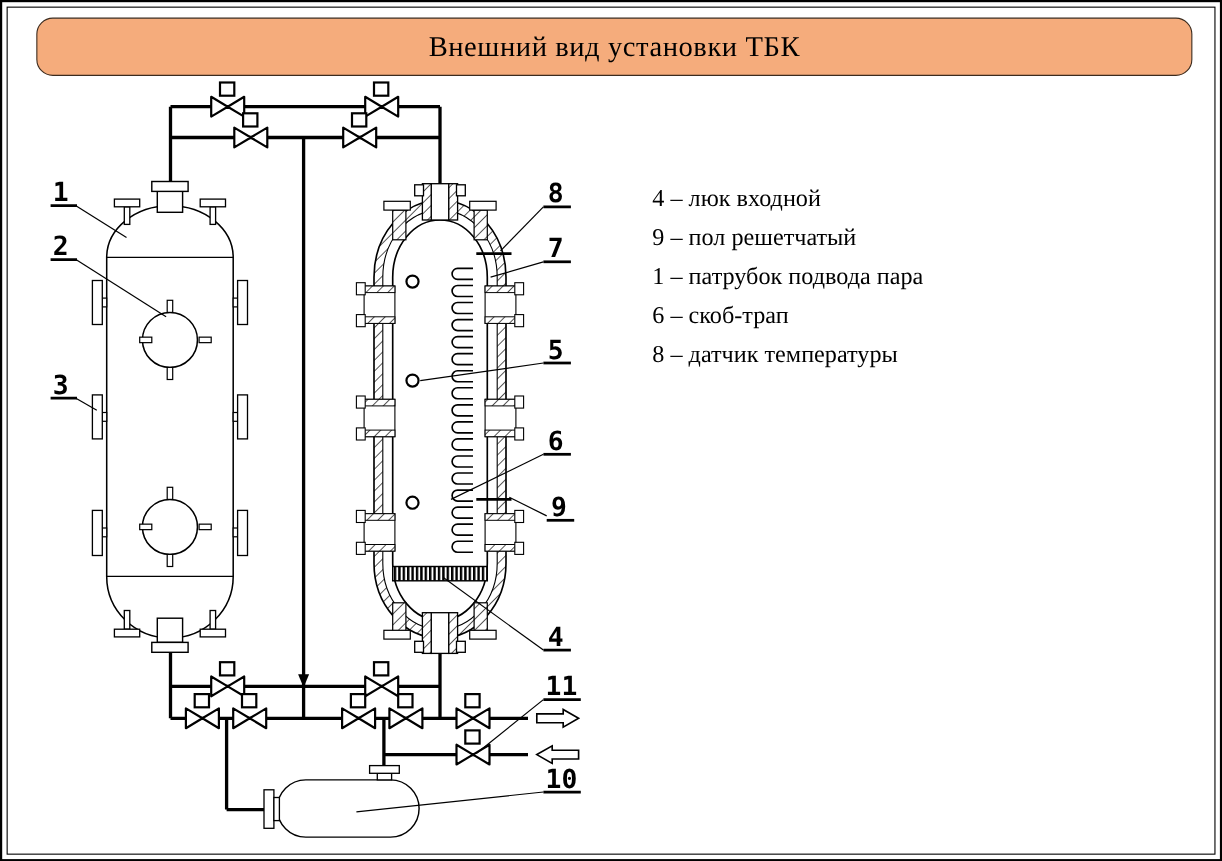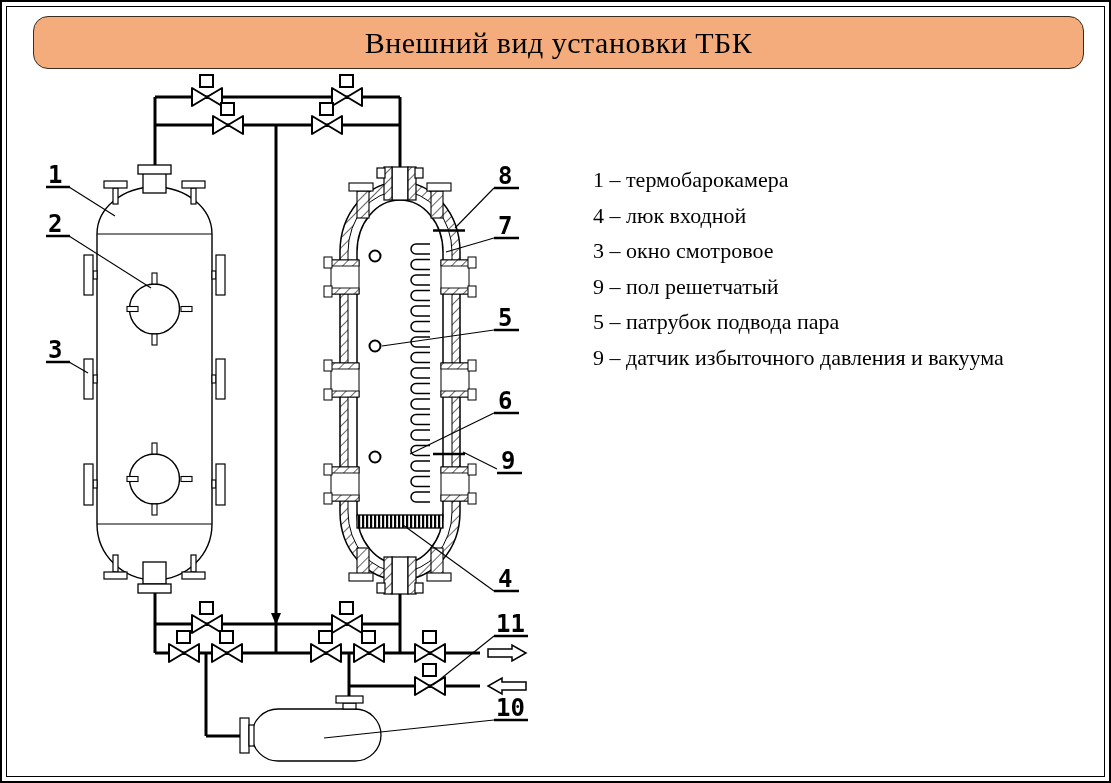--- a/index.html
+++ b/index.html
@@ -8,21 +8,21 @@
     border:2.5px solid #000;box-sizing:border-box;overflow:hidden;
     font-family:"Liberation Serif",serif;
   }
   .frame{position:absolute;inset:4px;border:1.5px solid #000;pointer-events:none;}
   .title-bar{
     position:absolute;left:31px;top:14px;width:1049px;height:51px;
     background:#F5AC7C;border:1.5px solid #3b2b1e;border-radius:15px;
     display:flex;align-items:center;justify-content:center;
   }
   .title-bar span{
-    font-size:30px;color:#000;letter-spacing:.5px;
+    font-size:26px;color:#000;letter-spacing:.5px;
     font-family:"Liberation Serif",serif;
   }
   .legend{
     position:absolute;left:591px;top:160px;width:505px;
     font-size:22px;color:#000;
   }
   .legend .item{height:35.5px;line-height:35.5px;white-space:nowrap;}
   svg{position:absolute;left:0;top:0;}
   svg text.co{
     font-family:"DejaVu Sans Mono",monospace;font-weight:bold;
@@ -33,26 +33,25 @@
 <body>
 
 <div class="page">
   <div class="frame"></div>
 
   <div class="title-bar">
     <span>Внешний вид установки ТБК</span>
   </div>
 
   <div class="legend">
-    <div class="item">1 – термобарокамера</div>
     <div class="item">4 – люк входной</div>
-    <div class="item">3 – окно смотровое</div>
     <div class="item">9 – пол решетчатый</div>
-    <div class="item">5 – патрубок подвода пара</div>
-    <div class="item">9 – датчик избыточного давления и вакуума</div>
+    <div class="item">1 – патрубок подвода пара</div>
+    <div class="item">6 – скоб-трап</div>
+    <div class="item">8 – датчик температуры</div>
   </div>
 
   <svg width="1111" height="783" viewBox="0 0 1111 783">
     <defs>
       <pattern id="hatch" width="7" height="7" patternUnits="userSpaceOnUse" patternTransform="rotate(45)">
         <rect width="7" height="7" fill="#fff"></rect>
         <line x1="0" y1="0" x2="0" y2="7" stroke="#000" stroke-width="1.2"></line>
       </pattern>
       <pattern id="vstripe" width="4" height="14" patternUnits="userSpaceOnUse">
         <rect width="4" height="14" fill="#fff"></rect>

